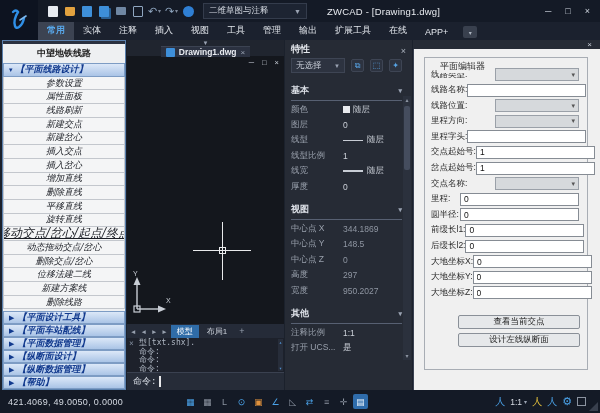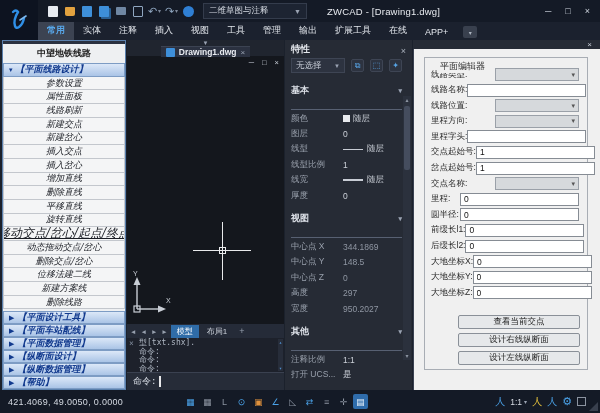--- a/index.html
+++ b/index.html
@@ -76,21 +76,21 @@
   .caret-bar { display:inline-block; width:2px; height:11px; background:#e9eaec; margin-left:3px; }
 
   
   .props { position:absolute; left:285px; top:40px; width:127px; height:350px; background:#262b35; z-index:10; }
   .p-title { display:flex; align-items:flex-end; height:16px; padding:0 6px; color:#e4e7ec; font-size:9.5px; font-weight:bold; }
   .p-title .x { margin-left:auto; color:#aab1bc; font-weight:normal; font-size:9px; }
   .p-selrow { display:flex; align-items:center; gap:6px; padding:2px 10px 2px 6px; }
   .p-select { flex:1; display:flex; align-items:center; height:15px; background:#2d3340; border:1px solid #3e4554; color:#c9ced8; font-size:8.5px; padding:0 4px; }
   .p-select .cd { margin-left:auto; color:#9aa3b2; font-size:6px; }
   .p-tool { width:13px; height:13px; border:1px solid #3e4554; background:#2d3340; display:flex; align-items:center; justify-content:center; color:#58a6e8; font-size:8px; border-radius:2px; }
-  .psec { display:flex; align-items:center; margin:9px 10px 1px 6px; padding-bottom:12px; border-bottom:1px solid #576072; color:#dde1e8; font-size:9px; font-weight:bold; }
+  .psec { display:flex; align-items:center; margin:9px 10px 1px 6px; padding-bottom:3px; border-bottom:1px solid #576072; color:#dde1e8; font-size:9px; font-weight:bold; }
   .psec:first-of-type { margin-top:8px; }
   .psec .cd { margin-left:auto; color:#9aa3b2; font-size:7px; }
   .prow { display:flex; align-items:center; height:15.4px; padding:0 12px 0 6px; font-size:8.5px; }
   .prow .pl { width:52px; color:#99a0ac; white-space:nowrap; }
   .prow .pv { color:#ccd1d9; display:flex; align-items:center; white-space:nowrap; }
   .prow .pv.dim { color:#8f96a2; }
   .sw-sq { width:7px; height:7px; background:#e8eaee; margin-right:3px; }
   .sw-line { width:20px; height:1px; background:#c8cdd5; margin-right:4px; }
   .sw-line.thick { height:2px; }
   .pscroll { position:absolute; right:1px; top:56px; bottom:30px; width:8px; background:#2b313d; display:flex; flex-direction:column; align-items:center; }
@@ -483,21 +483,20 @@
             <span class="el">大地坐标Y:</span>
             <input value="0" style="">
           </div>
           <div class="erow">
             <span class="el">大地坐标Z:</span>
             <input value="0" style="">
           </div>
         </div>
         <div class="e-buttons">
           <div class="ebtn">查看当前交点</div>
-          <div class="ebtn">设计右线纵断面</div>
           <div class="ebtn">设计左线纵断面</div>
         </div>
       </div>
     </div>
   </div>
 
   <div class="statusbar">
     <span class="coords">421.4069, 49.0050, 0.0000</span>
     <div class="sico-strip">
       <span class="sico on">▦</span>

